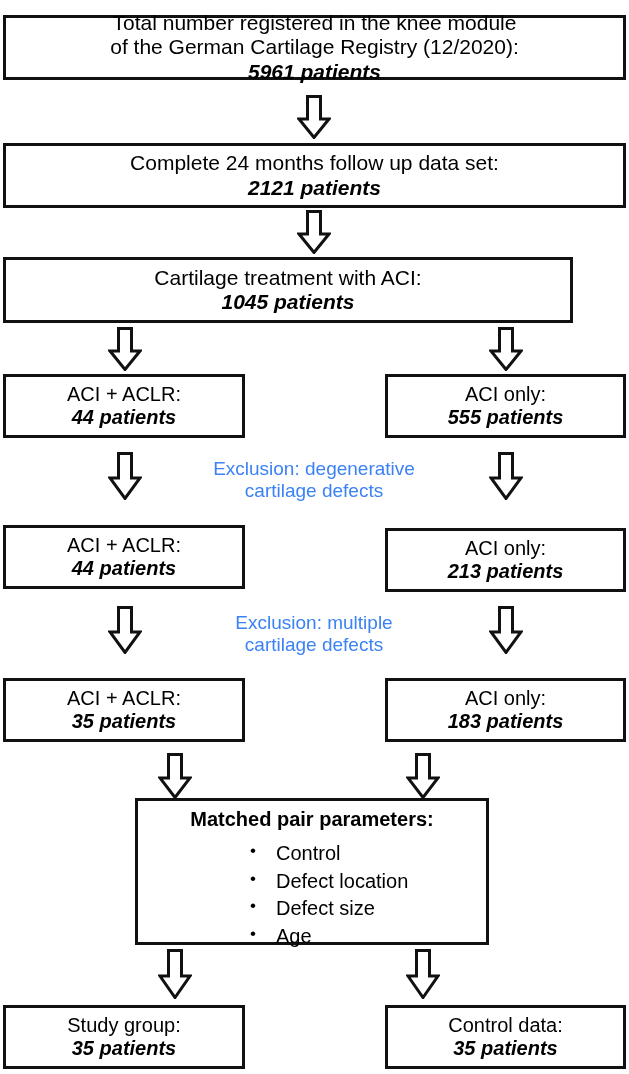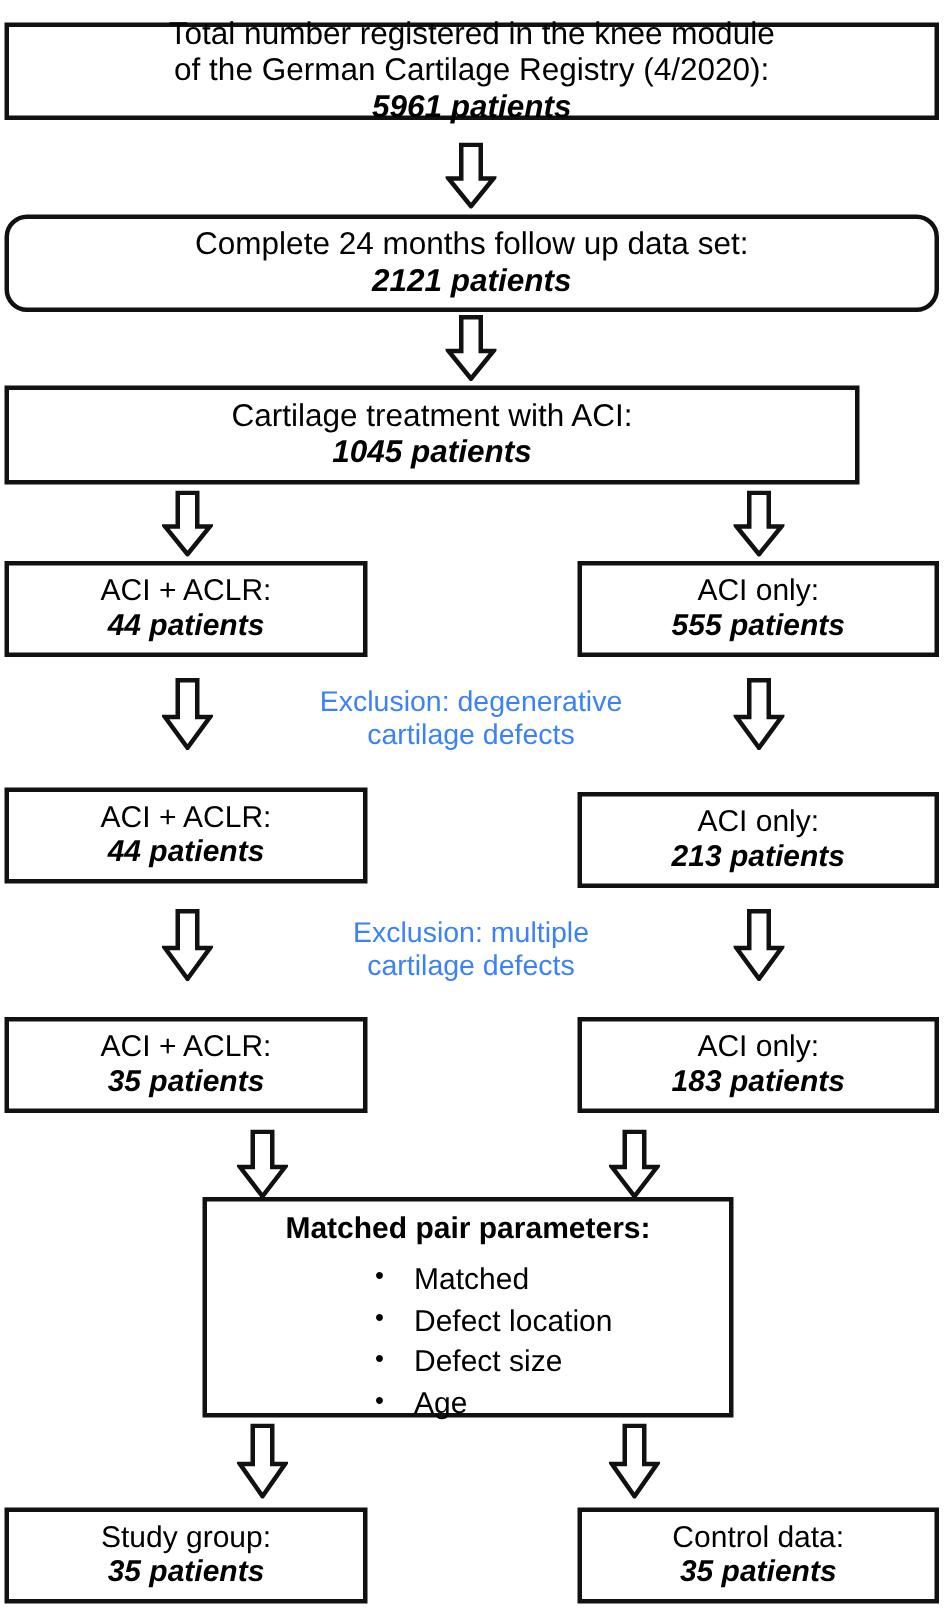--- a/index.html
+++ b/index.html
@@ -34,21 +34,21 @@
   .node .ln {
     display: block;
     white-space: nowrap;
   }
   .t-reg { font-weight: 400; }
   .t-bold { font-weight: bold; font-style: italic; }
 
   
   #box-total      { left: 3px;   top: 2px;    width: 623px; height: 65px;  font-size: 21px; margin-top: 13px; }
   
-  #box-followup   { left: 3px;   top: 143px;  width: 623px; height: 65px;  font-size: 21px; border-radius: 15px; }
+  #box-followup   { left: 3px;   top: 143px;  width: 623px; height: 65px;  font-size: 21px; }
   
   #box-aci        { left: 3px;   top: 257px;  width: 570px; height: 66px;  font-size: 21px; }
   
   #box-aciaclr-44a{ left: 3px;   top: 374px;  width: 242px; height: 64px;  font-size: 20px; }
   #box-acionly-555{ left: 385px; top: 374px;  width: 241px; height: 64px;  font-size: 20px; }
   
   #box-aciaclr-44b{ left: 3px;   top: 525px;  width: 242px; height: 64px;  font-size: 20px; }
   #box-acionly-213{ left: 385px; top: 528px;  width: 241px; height: 64px;  font-size: 20px; }
   
   #box-aciaclr-35 { left: 3px;   top: 678px;  width: 242px; height: 64px;  font-size: 20px; }
@@ -108,21 +108,21 @@
   #caption-degenerative { left: 168px; top: 458px; width: 292px; }
   #caption-multiple     { left: 168px; top: 612px; width: 292px; text-align: center; }
 </style>
 </head>
 <body>
 
 <div id="flowchart">
 
   <div class="node" id="box-total">
     <span class="ln t-reg">Total number registered in the knee module</span>
-    <span class="ln t-reg">of the German Cartilage Registry (4/2020):</span>
+    <span class="ln t-reg">of the German Cartilage Registry (12/2020):</span>
     <span class="ln t-bold">5961 patients</span>
   </div>
 
   <div class="arrow" style="left:297px; top:95px;">
     <svg width="34" height="44" viewBox="0 0 34 44">
       <polygon points="10.5,1.5 23.5,1.5 23.5,24 32,24 17,42.5 2,24 10.5,24" fill="#ffffff" stroke="#111111" stroke-width="3" stroke-linejoin="miter"></polygon>
     </svg>
   </div>
 
   <div class="node" id="box-followup">
@@ -214,21 +214,21 @@
   </div>
   <div class="arrow" style="left:406px; top:753px;">
     <svg width="34" height="46" viewBox="0 0 34 46">
       <polygon points="10.5,1.5 23.5,1.5 23.5,25 32,25 17,44.5 2,25 10.5,25" fill="#ffffff" stroke="#111111" stroke-width="3" stroke-linejoin="miter"></polygon>
     </svg>
   </div>
 
   <div class="node" id="box-matched">
     <div class="mp-title">Matched pair parameters:</div>
     <ul>
-      <li>Matched</li>
+      <li>Control</li>
       <li>Defect location</li>
       <li>Defect size</li>
       <li>Age</li>
     </ul>
   </div>
 
   <div class="arrow" style="left:158px; top:949px;">
     <svg width="34" height="50" viewBox="0 0 34 50">
       <polygon points="10.5,1.5 23.5,1.5 23.5,27 32,27 17,48.5 2,27 10.5,27" fill="#ffffff" stroke="#111111" stroke-width="3" stroke-linejoin="miter"></polygon>
     </svg>

